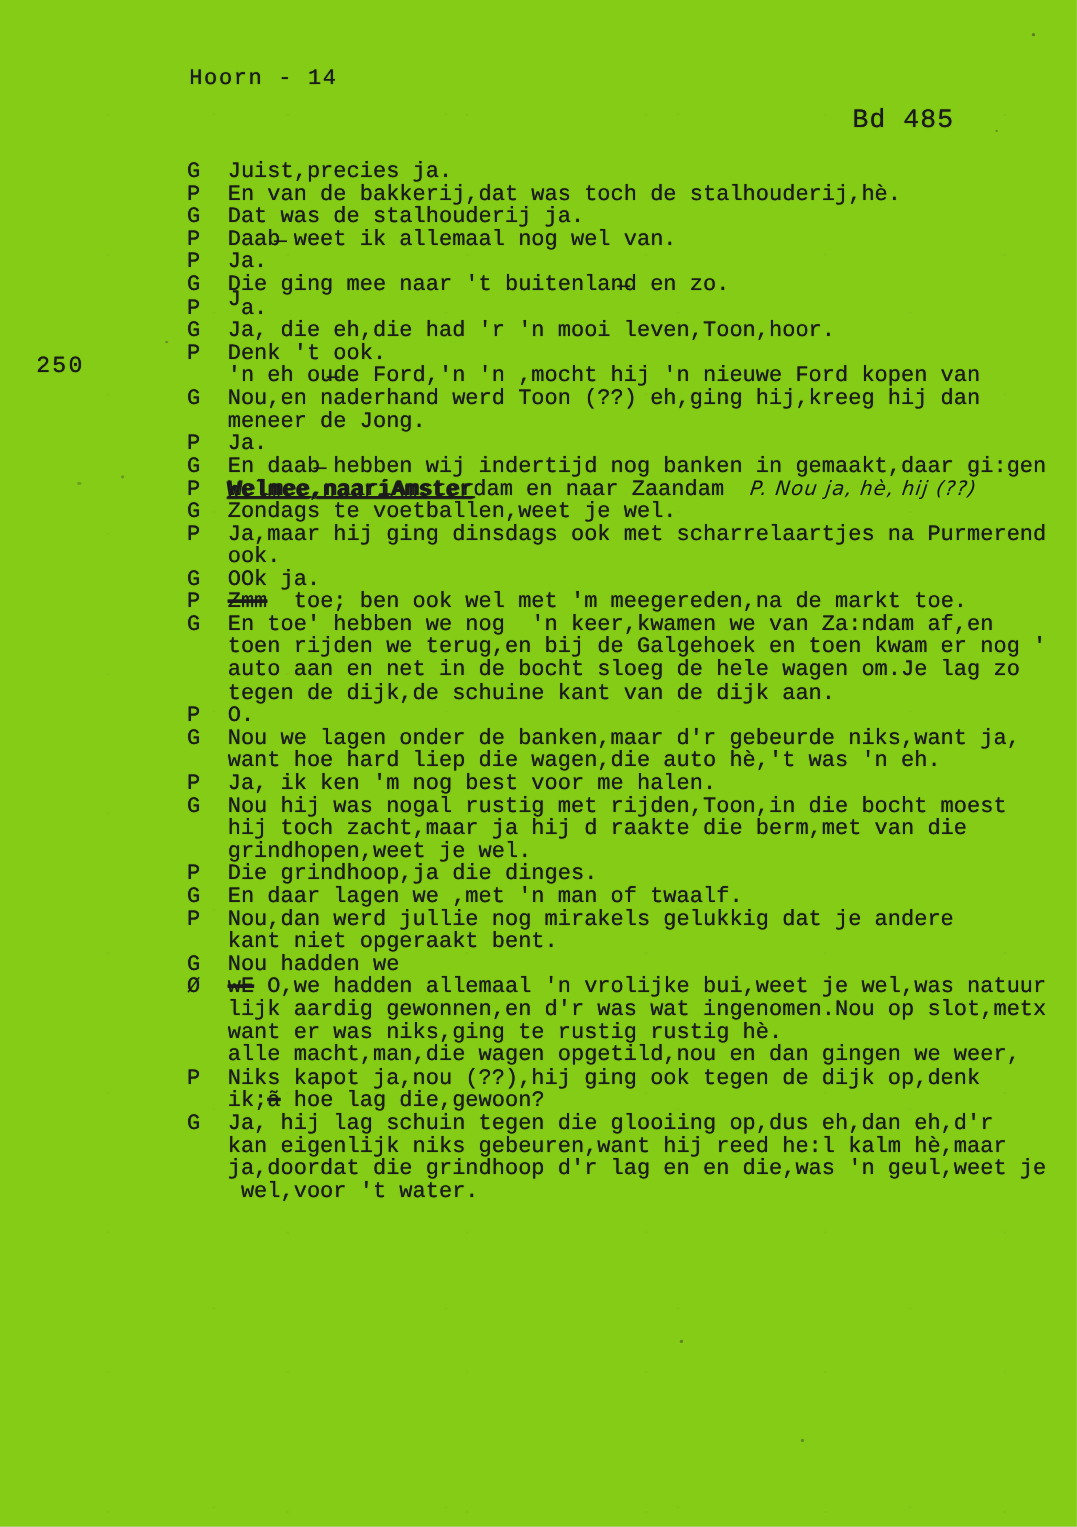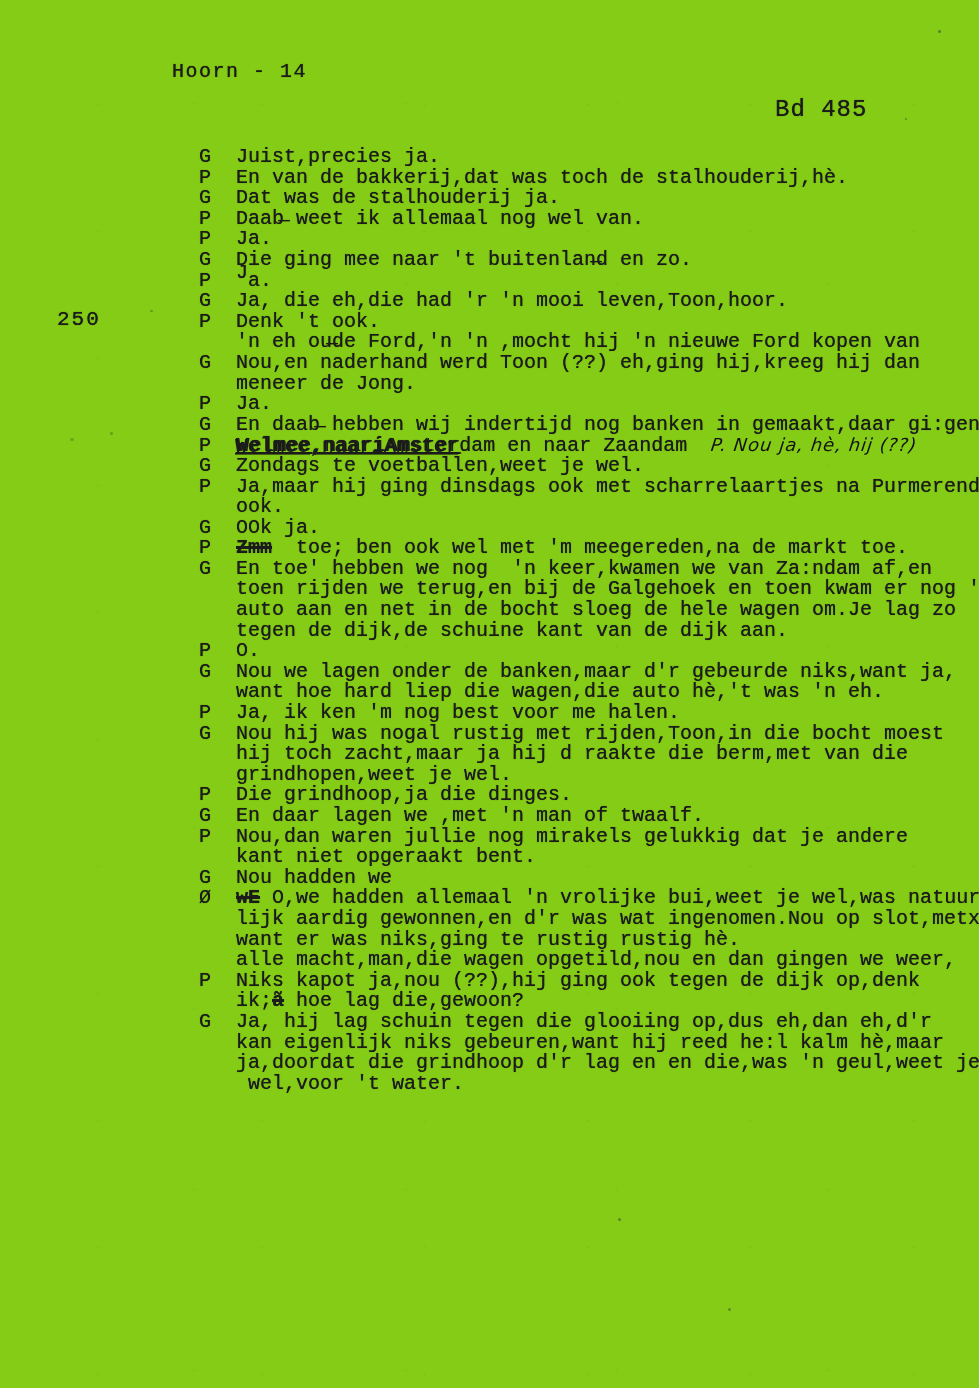--- a/index.html
+++ b/index.html
@@ -26,40 +26,38 @@
     font-size:20px; letter-spacing:1.5px;
     text-shadow:0 0 0.8px rgba(10,10,10,0.9);
   }
   .header-right {
     position:absolute; left:775px; top:60px;
     font-size:24px; letter-spacing:1px;
     text-shadow:0 0 0.8px rgba(10,10,10,0.9);
     margin-top:36px;
   }
   .margin-note {
-    position:absolute; left:33px; top:308px;
+    position:absolute; left:33px; top:322px;
     font-size:21px; letter-spacing:2px;
     text-shadow:0 0 0.8px rgba(10,10,10,0.9);
-    margin-left:24px;
   }
   .transcript {
     position:absolute; left:0; top:147px; right:0;
     font-size:20px;
     text-shadow:0 0 0.7px rgba(15,15,15,0.85);
-    margin-left:29px;
   }
   .line {
     height:20.6px; line-height:20.6px;
     padding-left:170px;
     white-space:pre;
   }
   .spk { display:inline-block; width:37px; }
   .seg {}
   .struck {
-    font-weight:bold;
+    font-weight:normal;
     text-decoration:line-through;
     text-decoration-thickness:2.5px;
   }
   .overtyped {
     text-shadow:1.6px 0 currentColor, -1px 0.6px currentColor, 0 0 1px currentColor;
     letter-spacing:0.4px;
     text-decoration:underline;
   }
   .handwritten {
     font-family:"DejaVu Sans",sans-serif;
@@ -150,21 +148,21 @@
   <div class="line"><span class="spk">G</span><span class="txt"><span class="seg">Nou hij was nogal rustig met rijden,Toon,in die bocht moest</span></span></div>
 
   <div class="line"><span class="spk"></span><span class="txt"><span class="seg">hij toch zacht,maar ja hij d raakte die berm,met van die</span></span></div>
 
   <div class="line"><span class="spk"></span><span class="txt"><span class="seg">grindhopen,weet je wel.</span></span></div>
 
   <div class="line"><span class="spk">P</span><span class="txt"><span class="seg">Die grindhoop,ja die dinges.</span></span></div>
 
   <div class="line"><span class="spk">G</span><span class="txt"><span class="seg">En daar lagen we ,met 'n man of twaalf.</span></span></div>
 
-  <div class="line"><span class="spk">P</span><span class="txt"><span class="seg">Nou,dan waren jullie nog mirakels gelukkig dat je andere</span></span></div>
+  <div class="line"><span class="spk">P</span><span class="txt"><span class="seg">Nou,dan werd jullie nog mirakels gelukkig dat je andere</span></span></div>
 
   <div class="line"><span class="spk"></span><span class="txt"><span class="seg">kant niet opgeraakt bent.</span></span></div>
 
   <div class="line"><span class="spk">G</span><span class="txt"><span class="seg">Nou hadden we</span></span></div>
 
   <div class="line"><span class="spk">Ø</span><span class="txt"><span class="seg struck">wE</span><span class="seg"> O,we hadden allemaal 'n vrolijke bui,weet je wel,was natuur</span></span></div>
 
   <div class="line"><span class="spk"></span><span class="txt"><span class="seg">lijk aardig gewonnen,en d'r was wat ingenomen.Nou op slot,metx</span></span></div>
 
   <div class="line"><span class="spk"></span><span class="txt"><span class="seg">want er was niks,ging te rustig rustig hè.</span></span></div>

